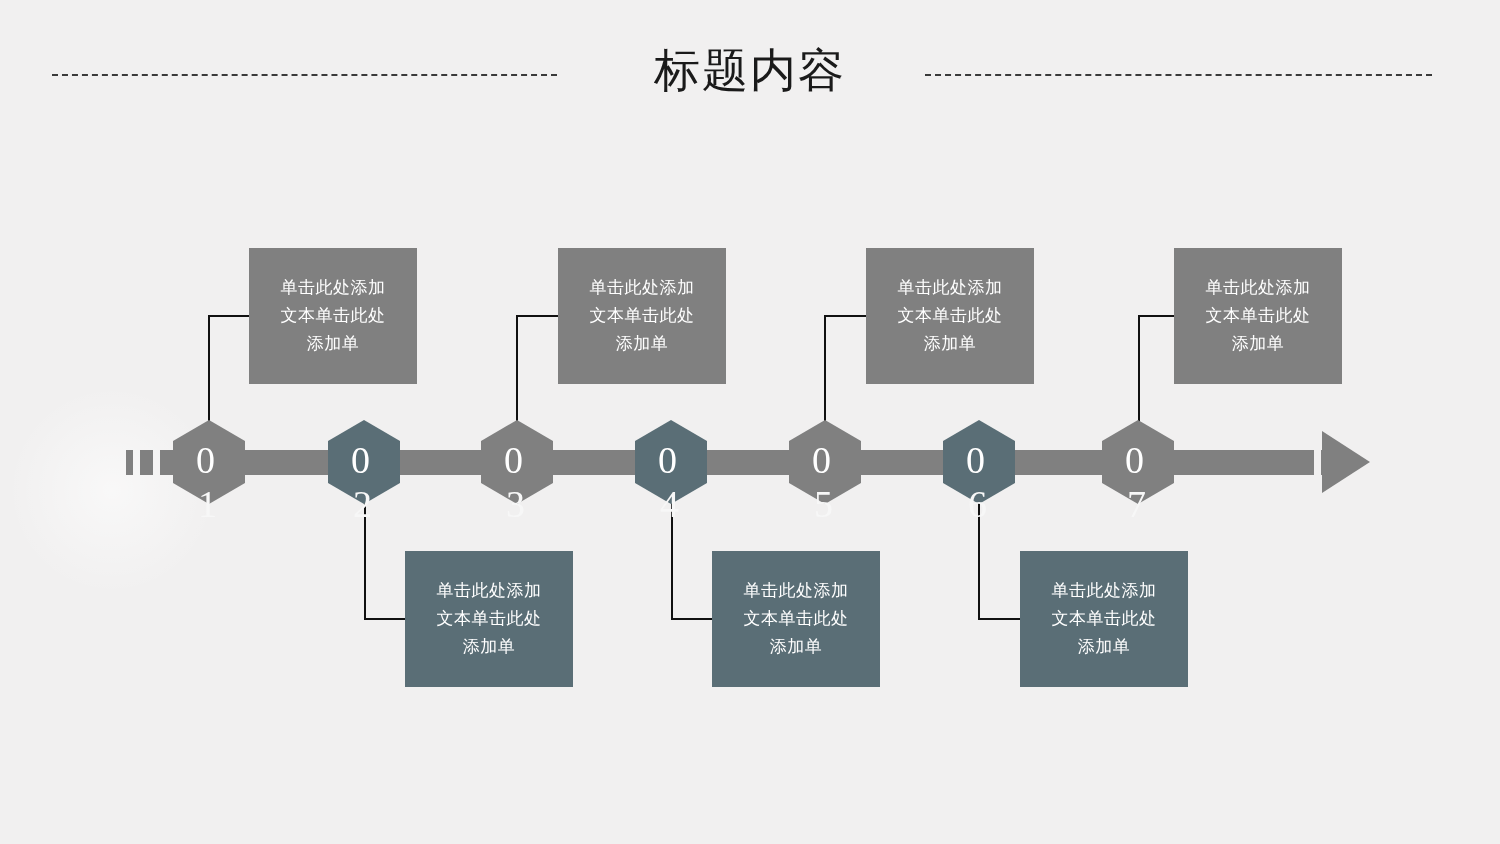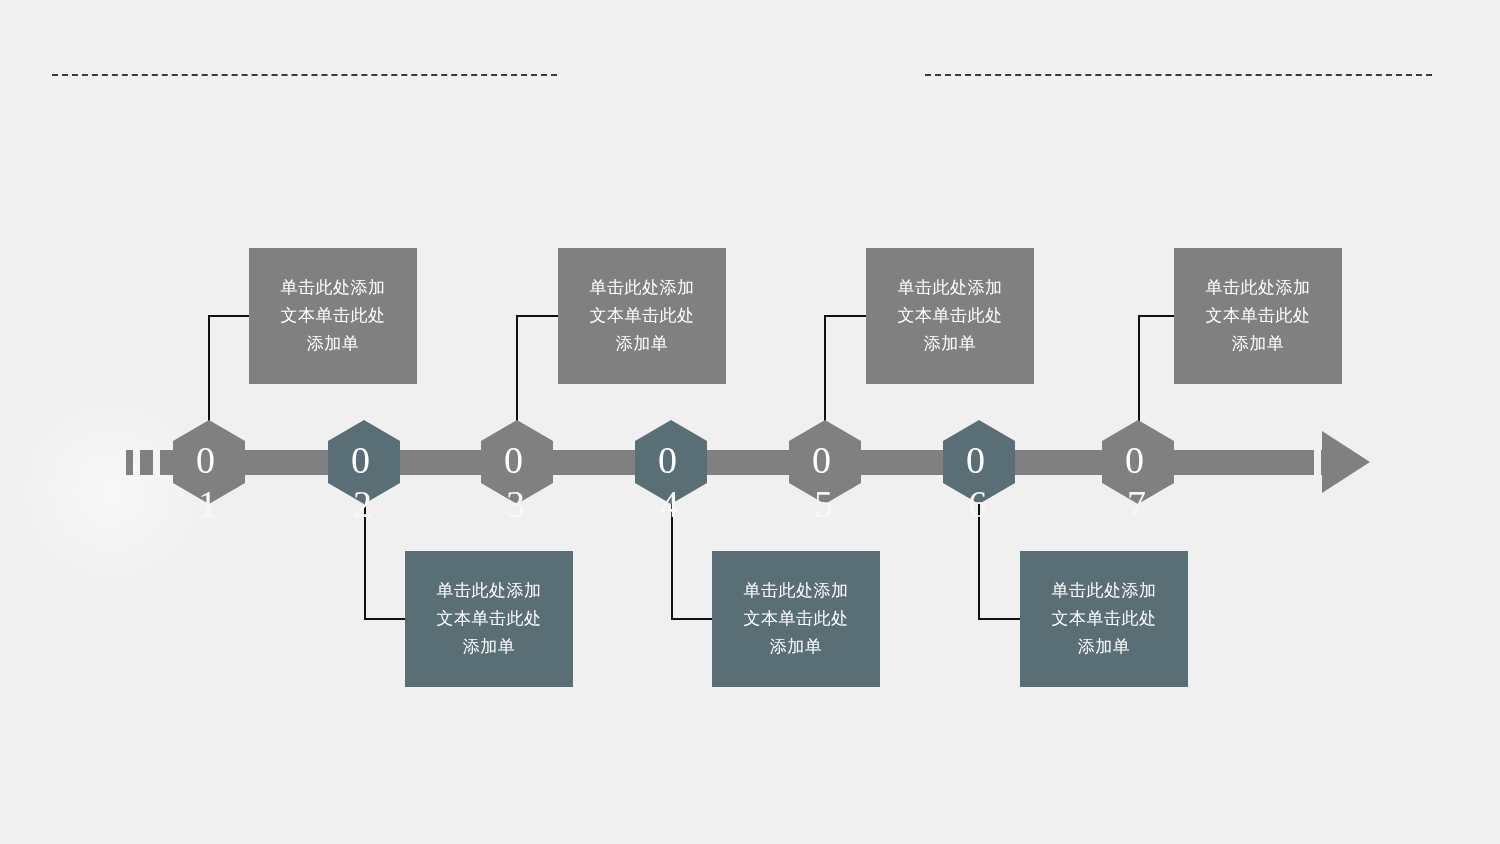--- a/index.html
+++ b/index.html
@@ -131,20 +131,21 @@
     width: 116px;
     word-break: break-all;
   }
 </style>
 </head>
 <body>
 
 <div id="stage">
 
   <div id="title-rule-left" class="title-rule"></div>
+  <div id="page-title">标题内容</div>
   <div id="title-rule-right" class="title-rule"></div>
 
   <div id="tail-dash-1" class="tail-dash"></div>
   <div id="tail-dash-2" class="tail-dash"></div>
   <div id="tail-dash-3" class="tail-dash"></div>
 
   <div id="arrow-shaft"></div>
 
   <div id="head-dash-1" class="head-dash"></div>
   <div id="head-dash-2" class="head-dash"></div>

